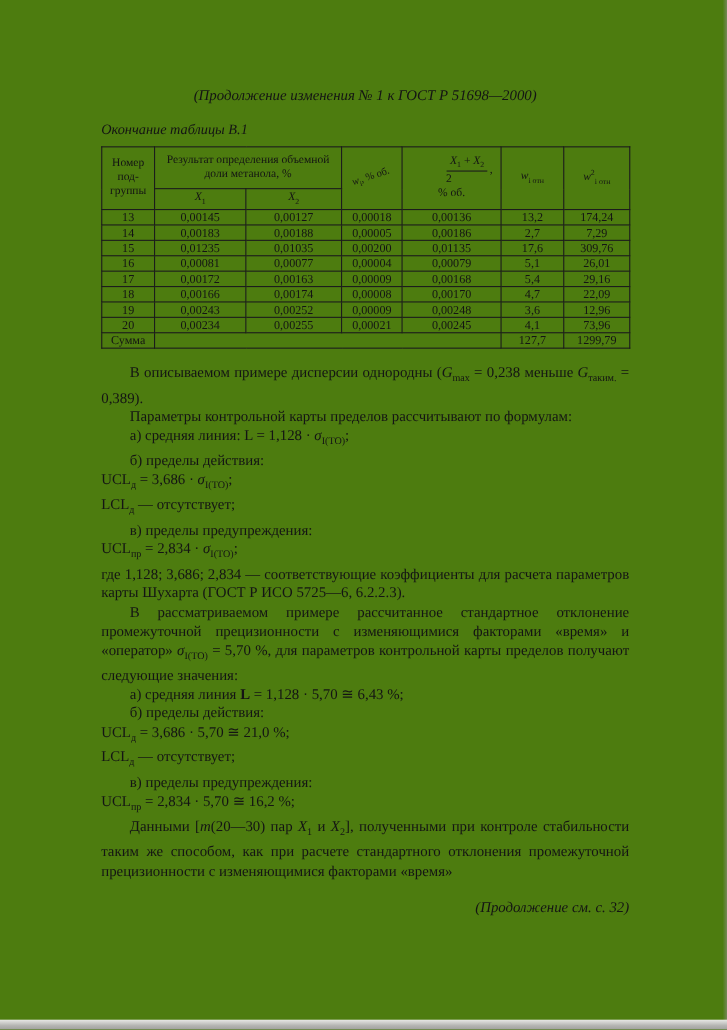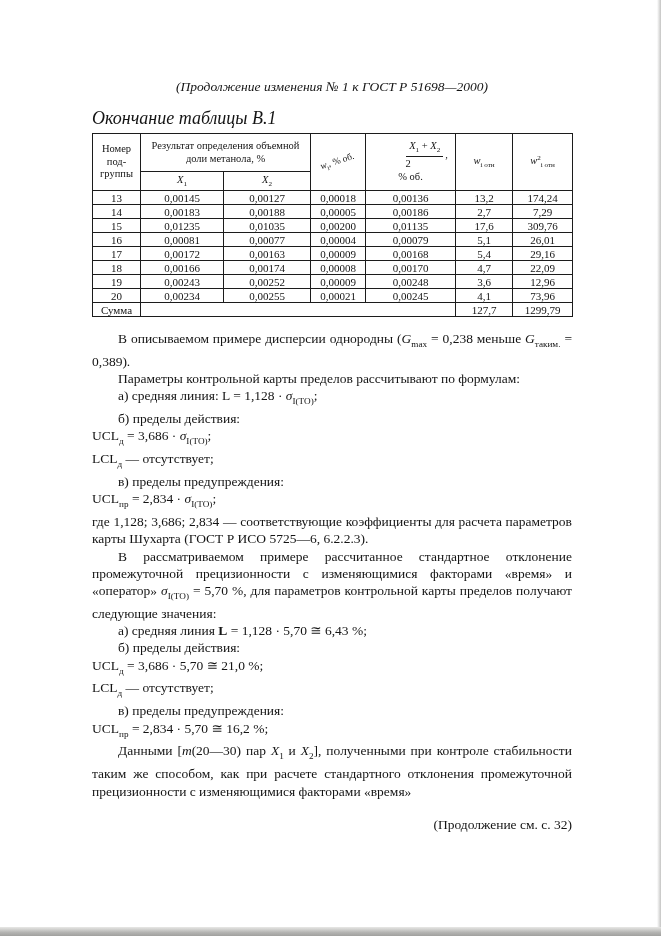--- a/index.html
+++ b/index.html
@@ -1,29 +1,29 @@
 <!DOCTYPE html>
 <html><head>
 <meta charset="utf-8">
 <style>
   * { box-sizing: border-box; }
   html, body { margin: 0; padding: 0; }
   body { background: #9a9a98; }
   .page {
     width: 661px; height: 936px;
-    background: #ffffff;
+    background: #4d7c0f;
     position: relative;
     overflow: hidden;
     font-family: "Liberation Serif", "DejaVu Serif", serif;
     color: #141414;
   }
   .content { position: absolute; left: 92px; top: 78px; width: 480px; }
 
   .doc-header { margin: 0 0 15px; text-align: center; font-style: italic; font-size: 13.5px; line-height: 17px; }
-  .table-caption { margin: 0 0 7px; font-style: italic; font-size: 18px; line-height: 16px; }
+  .table-caption { margin: 0 0 7px; font-style: italic; font-size: 13px; line-height: 16px; }
 
   table.tbl { border-collapse: collapse; table-layout: fixed; width: 480px; margin: 0 0 13px; padding-left: 28px; }
   .tbl th, .tbl td {
     border: 1px solid #1c1c1c;
     font-weight: normal;
     text-align: center;
     vertical-align: middle;
     padding: 1px 2px;
   }
   .tbl thead th { font-size: 10.5px; line-height: 1.2; }
@@ -38,21 +38,21 @@
   .frac-suffix { vertical-align: middle; margin-left: 2px; }
 
   sub, sup { font-size: 0.68em; }
   .it { font-style: italic; }
   .bd { font-weight: bold; }
 
   .body p { margin: 0; font-size: 13.5px; line-height: 17.2px; }
   .just { text-align: justify; }
   .indent { text-indent: 26px; }
 
-  .doc-footer { margin: 16px 0 0; text-align: right; font-size: 13.5px; line-height: 17px; }
+  .doc-footer { margin: 16px 0 0; text-align: right; font-style: italic; font-size: 13.5px; line-height: 17px; }
 
   .edge-bottom {
     position: absolute; left: 0; bottom: 0; width: 100%; height: 9px;
     background: linear-gradient(180deg, #e8e8e6 0%, #b4b4b2 60%, #a0a09e 100%);
   }
   .edge-right {
     position: absolute; top: 0; right: 0; width: 4px; height: 100%;
     background: linear-gradient(90deg, rgba(160,160,158,0) 0%, rgba(148,148,146,0.55) 100%);
   }
 </style>

